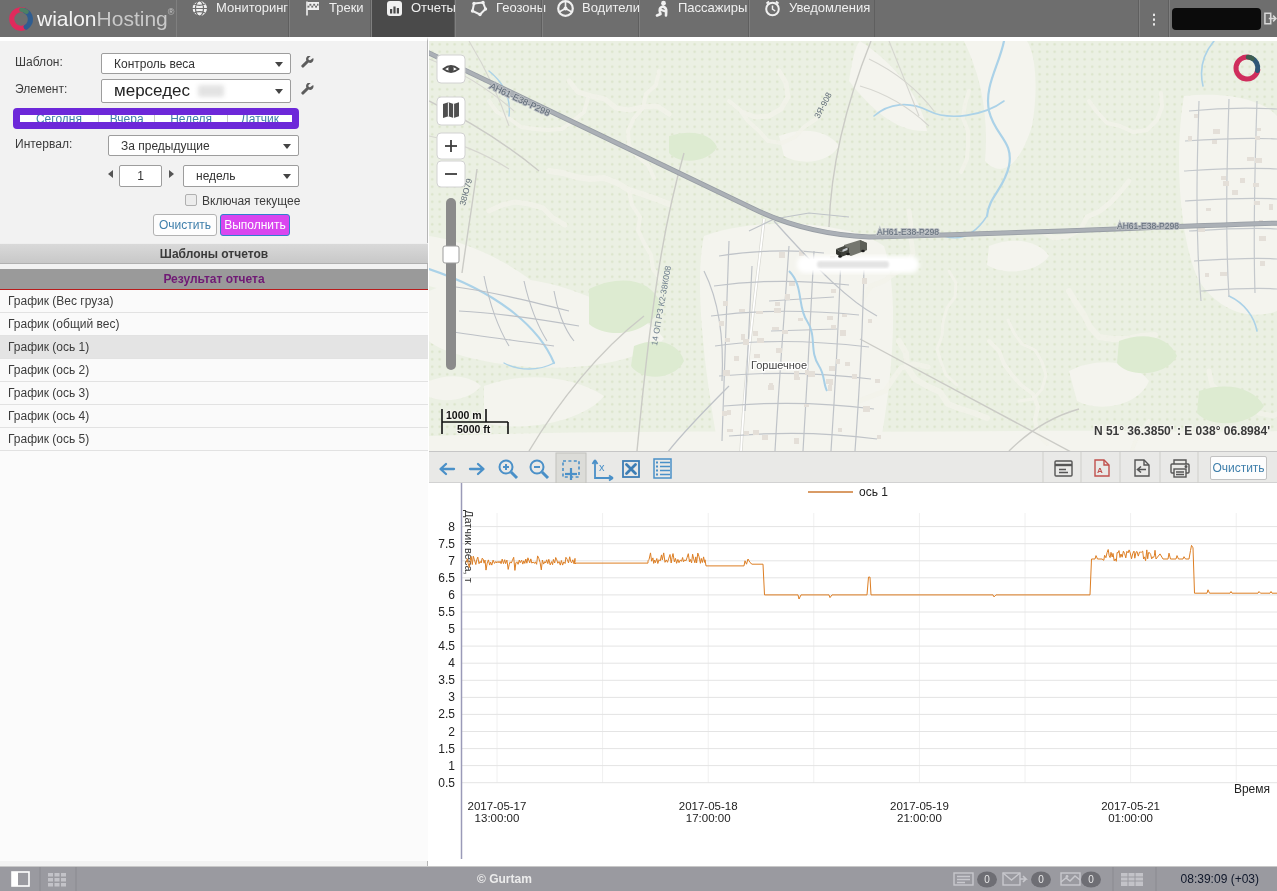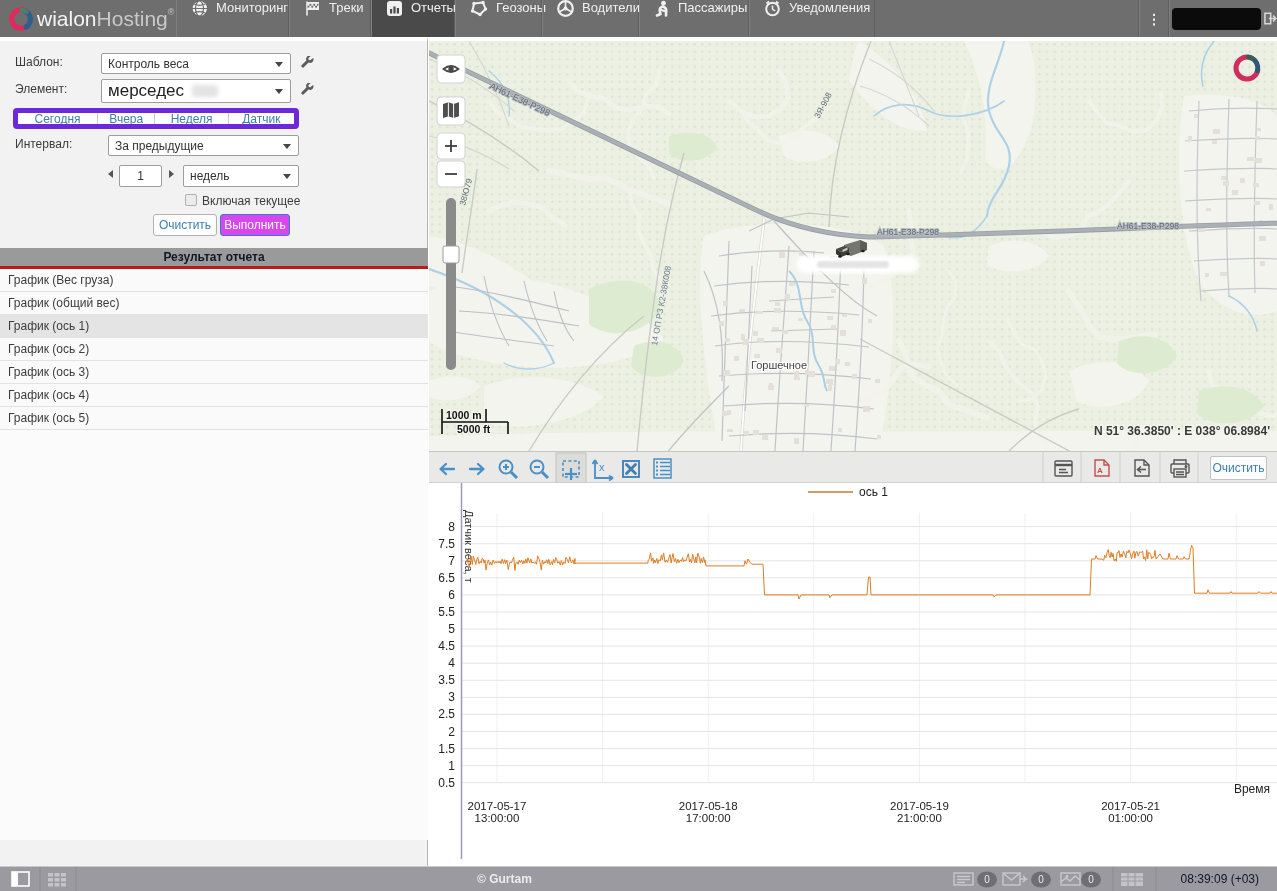--- a/index.html
+++ b/index.html
@@ -12,31 +12,31 @@
 #hdr .logow .h { color:#c9c9c9; }
 .tabs { position:absolute; left:176px; top:0; height:37px; display:flex; }
 .tab { height:37px; display:flex; padding:0 14px; border-left:1px solid #7f7f7f; border-right:1px solid #5f5f5f; color:#f0f0f0; font-size:13px; white-space:nowrap; }
 .tab svg { margin-right:8px; flex-shrink:0; }
 .tab.active { background:#4a4a4a; }
 #hdr .rt { position:absolute; right:0; top:0; height:37px; display:flex; align-items:center; }
 
 #lp { position:absolute; left:0; top:37px; width:428px; height:829px; background:#f2f2f2; border-top:4px solid #fff; border-right:1px solid #b5b5b5; }
 #lp .frm { position:relative; width:100%; height:202px; background:#f2f2f2; }
 .lbl { position:absolute; font-size:12px; color:#3c3c3c; }
-.sel { position:absolute; background:#fff; border:1px solid #9d9d9d; border-radius:2px; font-size:12px; color:#333; display:flex; align-items:center; padding-left:6px; }
+.sel { position:absolute; background:#fff; border:1px solid #9d9d9d; border-radius:2px; font-size:12px; color:#333; display:flex; align-items:center; padding-left:12px; }
 .sel .car { position:absolute; right:7px; top:50%; margin-top:-2px; width:0; height:0; border-left:4px solid transparent; border-right:4px solid transparent; border-top:5px solid #444; }
-.daybtns { position:absolute; left:13px; top:67px; width:286px; height:21px; display:flex; border:5px solid #6d28d9; border-radius:4px; background:#fff; overflow:hidden; }
+.daybtns { position:absolute; left:13px; top:67px; width:286px; height:21px; display:flex; border:7px solid #6d28d9; border-radius:4px; background:#fff; overflow:hidden; }
 .daybtn { flex:1; display:flex; align-items:center; justify-content:center; font-size:12px; color:#3f7fab; border-right:1px solid #c9c9c9; background:#fff; }
 .daybtn:last-child { border-right:none; }
 .btn { position:absolute; font-size:12px; display:flex; align-items:center; justify-content:center; border-radius:3px; }
 .btn.light { background:#fdfdfd; border:1px solid #b2b2b2; color:#3f7fab; }
 .btn.blue { background:#d946ef; border:1px solid #2f81cc; color:#fff; }
 .secbar { width:428px; height:21px; display:flex; align-items:center; justify-content:center; font-size:12px; font-weight:bold; }
 .secbar.light { background:linear-gradient(#d9d9d9,#c8c8c8); color:#3a3a3a; border-top:1px solid #efefef; border-bottom:1px solid #b0b0b0; }
-.secbar.dark { background:#9a9a9a; color:#0f172a; border-bottom:3px solid #b91c1c; }
+.secbar.dark { background:#9a9a9a; color:#701a75; border-bottom:1px solid #b91c1c; }
 #rows { background:#fbfbfb; }
 .row { width:428px; height:23px; line-height:23px; padding-left:8px; font-size:12px; color:#3c3c3c; border-bottom:1px solid #e2e2e2; background:#fafafa; }
 .row.selrow { background:#e4e4e4; }
 #lp .below { width:428px; height:410px; background:#fbfbfb; }
 
 #map { position:absolute; left:429px; top:41px; width:848px; height:410px; overflow:hidden; }
 
 #ctb { position:absolute; left:429px; top:451px; width:848px; height:32px; background:#e9e9e7; border-top:1px solid #c6c6c6; border-bottom:1px solid #d2d2d2; }
 
 #chart { position:absolute; left:429px; top:483px; width:848px; height:380px; background:#fff; }
@@ -155,20 +155,21 @@
       <div class="sel" style="left:108px;top:94px;width:191px;height:21px">За предыдущие<span class="car"></span></div>
       <div style="position:absolute;left:108px;top:129px;width:0;height:0;border-top:4px solid transparent;border-bottom:4px solid transparent;border-right:5px solid #555"></div>
       <div class="sel" style="left:119px;top:124px;width:43px;height:22px;justify-content:center;padding-left:0">1</div>
       <div style="position:absolute;left:169px;top:129px;width:0;height:0;border-top:4px solid transparent;border-bottom:4px solid transparent;border-left:5px solid #555"></div>
       <div class="sel" style="left:183px;top:124px;width:116px;height:22px">недель<span class="car"></span></div>
       <div style="position:absolute;left:185px;top:153px;width:12px;height:12px;background:#ececec;border:1px solid #b0b0b0;border-radius:2px"></div>
       <div class="lbl" style="left:202px;top:153px">Включая текущее</div>
       <div class="btn light" style="left:153px;top:173px;width:64px;height:22px">Очистить</div>
       <div class="btn blue" style="left:220px;top:173px;width:70px;height:22px">Выполнить</div>
     </div>
+    <div class="secbar light">Шаблоны отчетов</div>
     <div style="height:5px"></div>
     <div class="secbar dark">Результат отчета</div>
     <div id="rows">
       <div class="row">График (Вес груза)</div>
       <div class="row">График (общий вес)</div>
       <div class="row selrow">График (ось 1)</div>
       <div class="row">График (ось 2)</div>
       <div class="row">График (ось 3)</div>
       <div class="row">График (ось 4)</div>
       <div class="row">График (ось 5)</div>

